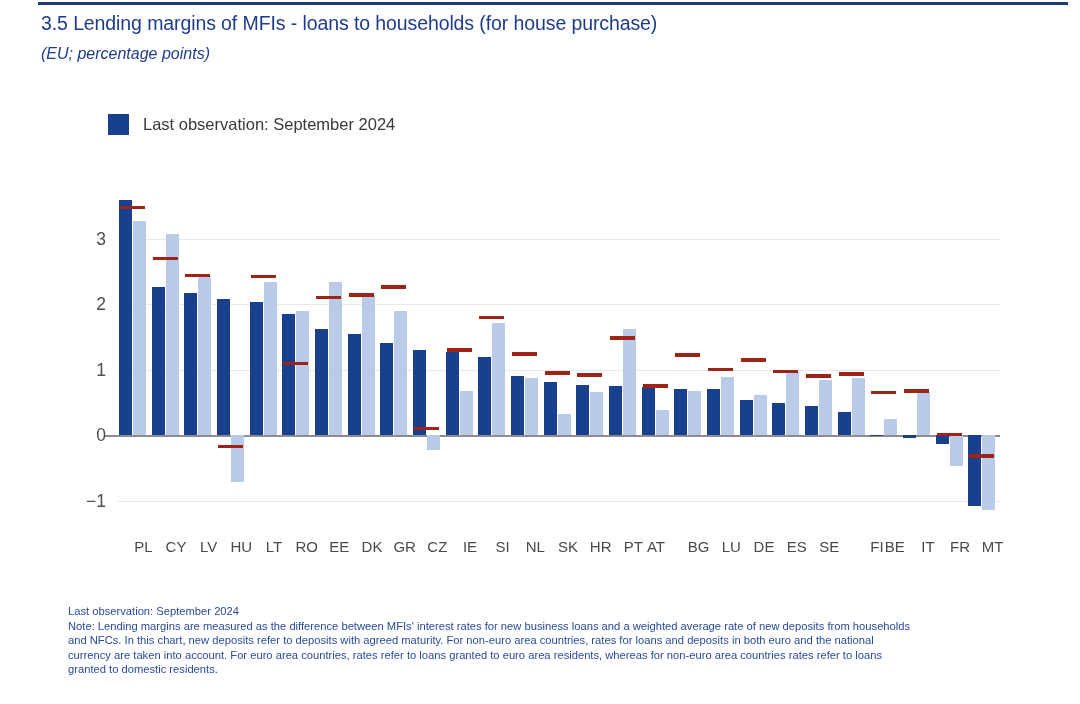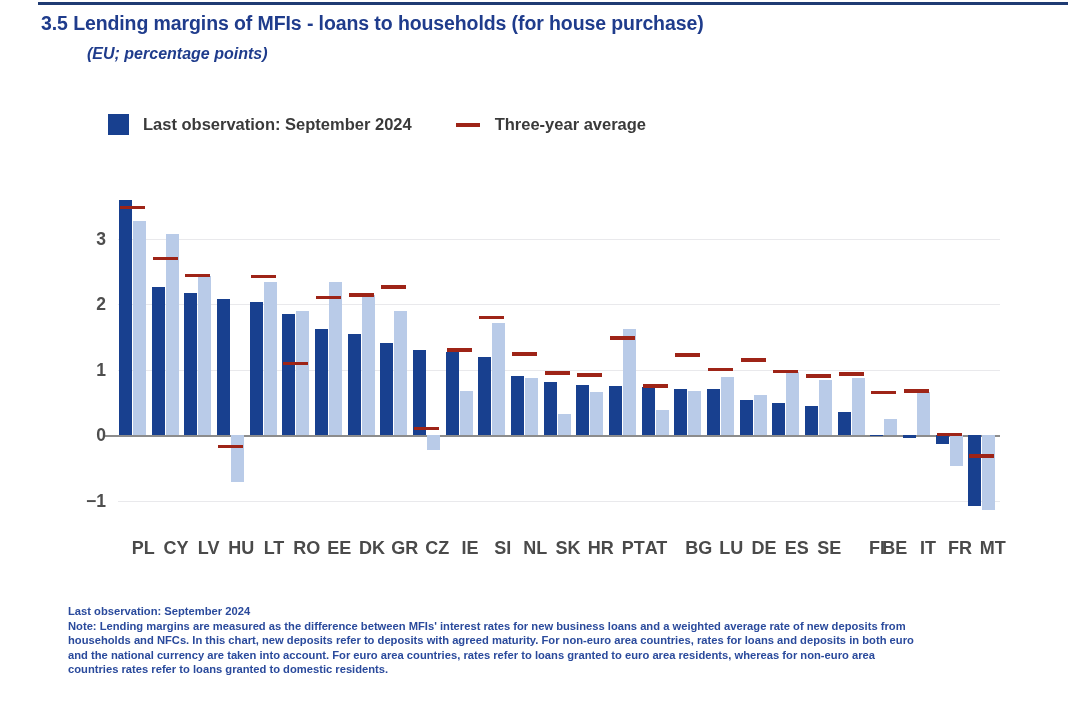--- a/index.html
+++ b/index.html
@@ -7,21 +7,20 @@
     margin: 0; padding: 0;
     width: 1080px; height: 704px;
     background: #ffffff;
     font-family: "Liberation Sans", sans-serif;
     overflow: hidden;
   }
   #page {
     position: relative;
     width: 948px; height: 704px;
     background: #ffffff;
-    font-weight: bold;
   }
 
   
   .top-rule {
     position: absolute;
     left: 38px; top: 2px;
     width: 1030px; height: 3px;
     background: #1f3b73;
   }
 
@@ -34,21 +33,20 @@
     letter-spacing: -0.1px;
     white-space: nowrap;
   }
   .chart-subtitle {
     position: absolute;
     left: 41px; top: 45px;
     font-size: 16px;
     font-style: italic;
     color: #1f3c8c;
     white-space: nowrap;
-    margin-left: 46px;
   }
 
   
   .legend {
     position: absolute;
     left: 108px; top: 114px;
     display: flex;
     align-items: center;
     gap: 0;
   }
@@ -136,21 +134,21 @@
     position: absolute;
     left: 118px; top: 538px;
     width: 882px; height: 26px;
   }
   .xlbl {
     position: absolute;
     top: 0;
     width: 34px;
     margin-left: -8px;
     text-align: center;
-    font-size: 18px;
+    font-size: 15px;
     color: #4a4a4a;
   }
 
   
   .footnote {
     position: absolute;
     left: 68px; top: 604px;
     width: 846px;
     font-size: 11.2px;
     line-height: 14.6px;
@@ -165,24 +163,20 @@
 
   <div class="top-rule"></div>
 
   <div class="chart-title">3.5 Lending margins of MFIs - loans to households (for house purchase)</div>
   <div class="chart-subtitle">(EU; percentage points)</div>
 
   <div class="legend" id="legend">
       <div class="legend-item">
         <span class="legend-swatch dark" style="background: rgb(24, 64, 143);"></span>
         <span class="legend-label">Last observation: September 2024</span>
-      </div>
-      <div class="legend-item">
-        <span class="legend-dash" style="background: rgb(158, 36, 23);"></span>
-        <span class="legend-label">Three-year average</span>
       </div>
     </div>
 
   <div class="plot-area" id="plot-area">
     <div class="ytick-wrap" id="yticks">
         <div class="gridline" style="top: 310.577px;"></div>
         <div class="ytick-lbl" style="top: 310.577px;">−1</div>
         <div class="zeroline" style="top: 245.192px;"></div>
         <div class="ytick-lbl" style="top: 245.192px;">0</div>
         <div class="gridline" style="top: 179.808px;"></div>

